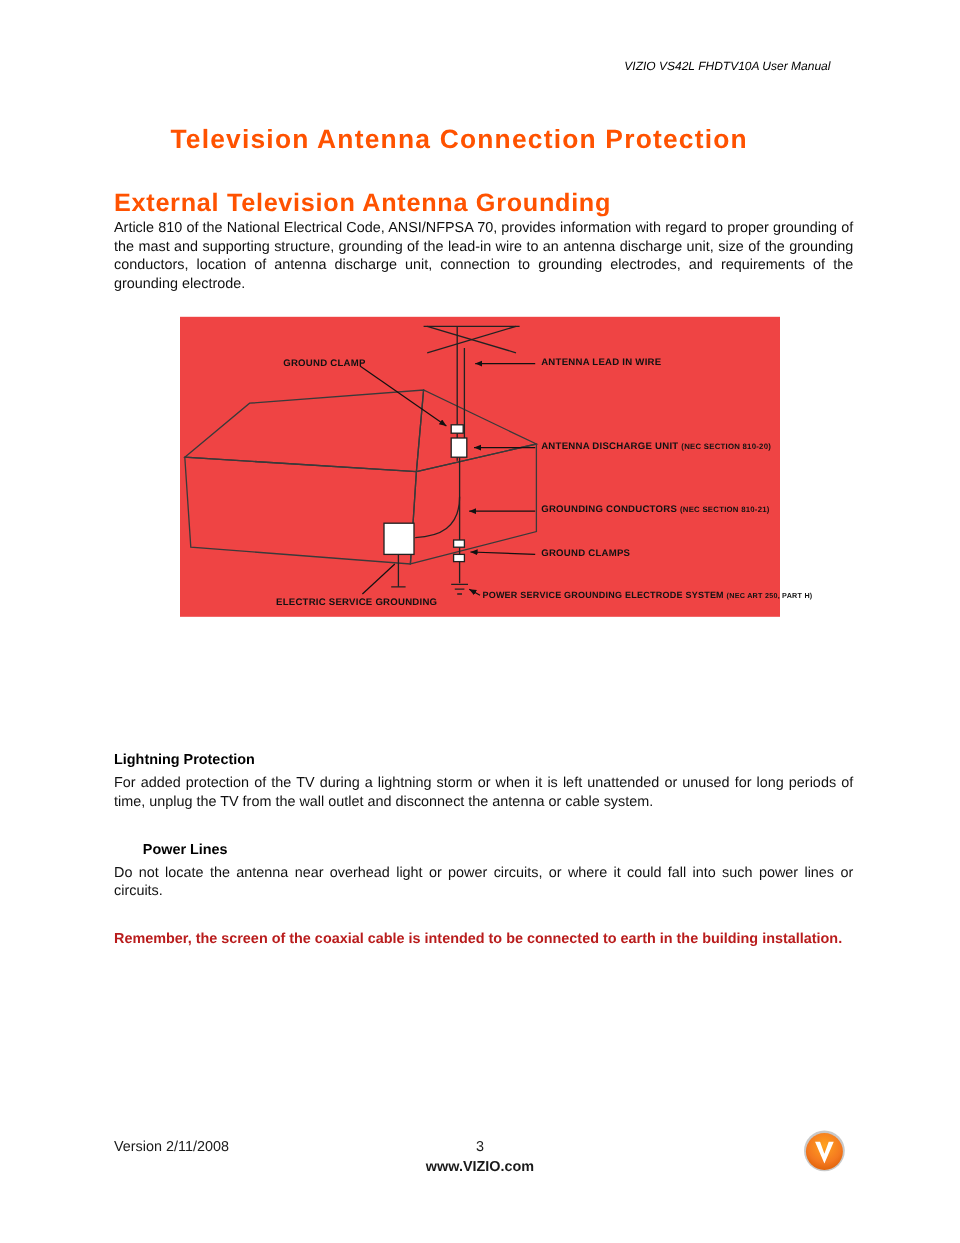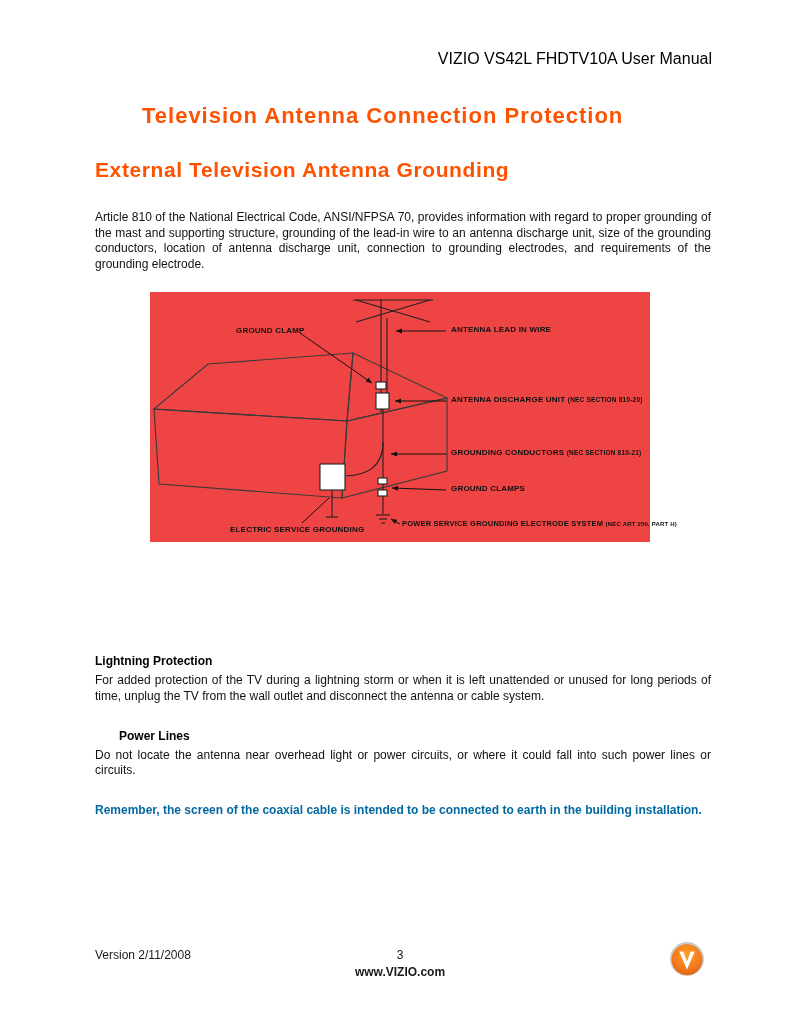--- a/index.html
+++ b/index.html
@@ -10,23 +10,24 @@
     width: 800px;
     height: 1036px;
     background: #ffffff;
     font-family: "Liberation Sans", sans-serif;
     color: #1a1a1a;
     overflow: hidden;
   }
   .doc-header {
     position: absolute;
     top: 50px;
-    right: 88px;
-    font-size: 16px;
+    right: 108px;
+    font-size: 10px;
     color: #000;
+    font-style: italic;
   }
   .content {
     position: absolute;
     left: 95px;
     top: 0;
     width: 616px;
   }
   h1.title {
     margin-top: 103px;
     font-size: 22px;
@@ -42,36 +43,36 @@
     letter-spacing: 0.6px;
     color: var(--accent);
   }
   p.body {
     font-size: 12px;
     line-height: 1.3;
     text-align: justify;
     color: #111;
   }
   .p-intro { margin-top: 16px; }
-  .p-code  { margin-top: 28px; }
+  .p-code  { }
   h3.subhead {
     font-size: 12px;
     font-weight: bold;
     color: #000;
   }
   .h-lightning { margin-top: 112px; }
   .h-power     { margin-top: 24px; padding-left: 24px; }
   .p-after-head { margin-top: 5px; }
   p.note {
     margin-top: 24px;
     font-size: 12px;
     font-weight: bold;
     line-height: 1.3;
     text-align: justify;
-    color: #0369a1;
+    color: #b91c1c;
   }
   
   .diagram {
     position: relative;
     margin: 20px 0 0 55px;
     width: 500px;
     height: 250px;
     background: #ef4444;
   }
   .diagram svg { position: absolute; left: 0; top: 0; }

